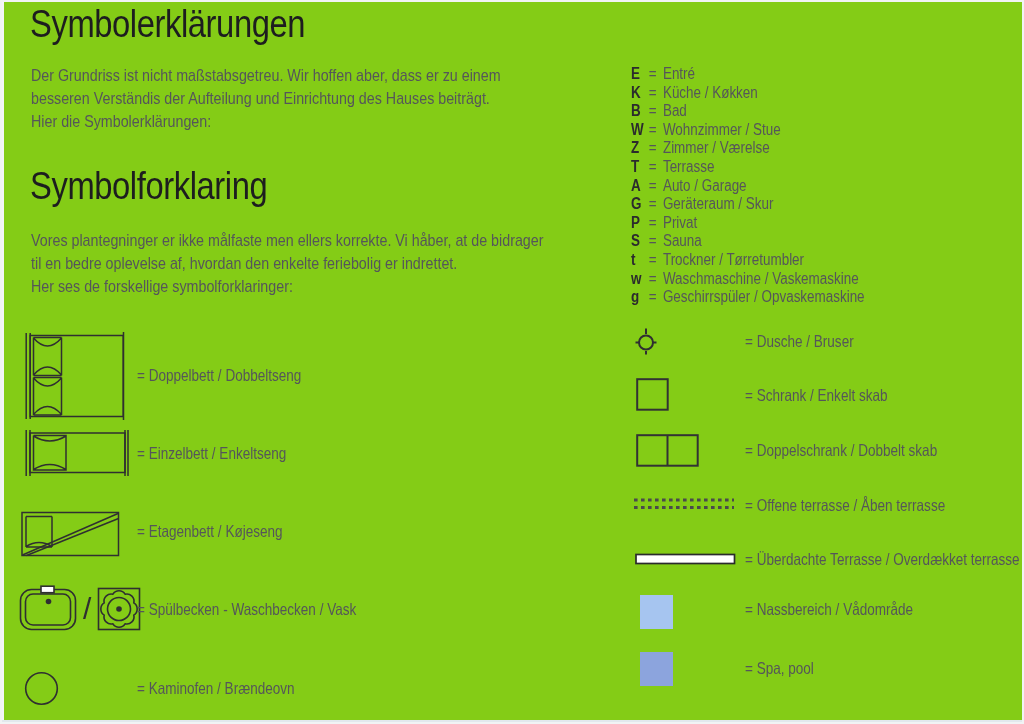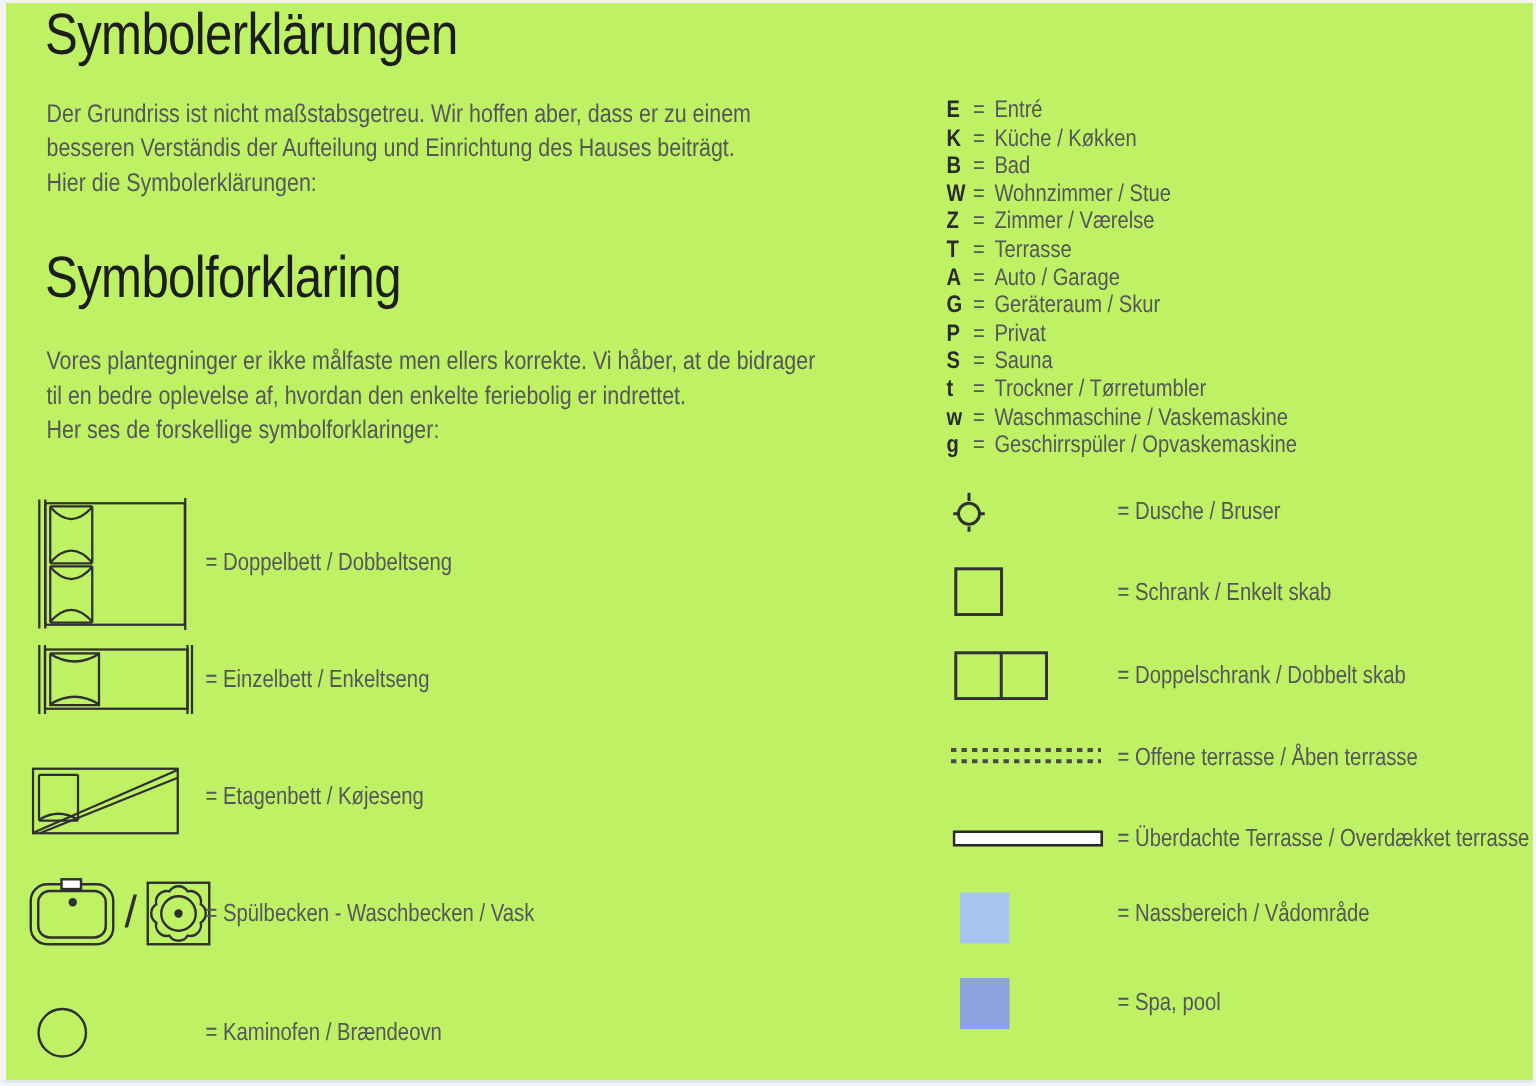--- a/index.html
+++ b/index.html
@@ -1,17 +1,17 @@
 <!DOCTYPE html>
 <html><head>
 <meta charset="utf-8">
 <style>
   html,body{margin:0;padding:0;background:#fff;}
   .page{
-    position:relative;width:1024px;height:724px;background:#bef264;overflow:hidden;
+    position:relative;width:1024px;height:724px;background:#84cc16;overflow:hidden;
     font-family:"Liberation Sans",sans-serif;
     box-shadow: inset 0 0 0 2px #f1f3f4, inset 0 -4px 0 #e2e8ed, inset 4px 0 0 #f4f5f6;
   }
   .heading{
     position:absolute;left:30px;margin:0;font-size:39px;font-weight:400;color:#1d1d1f;
     white-space:nowrap;letter-spacing:-0.5px;
     transform:scaleX(0.84);transform-origin:0 0;
   }
   .para{
     position:absolute;left:31px;font-size:17px;line-height:23.2px;color:#55565a;

